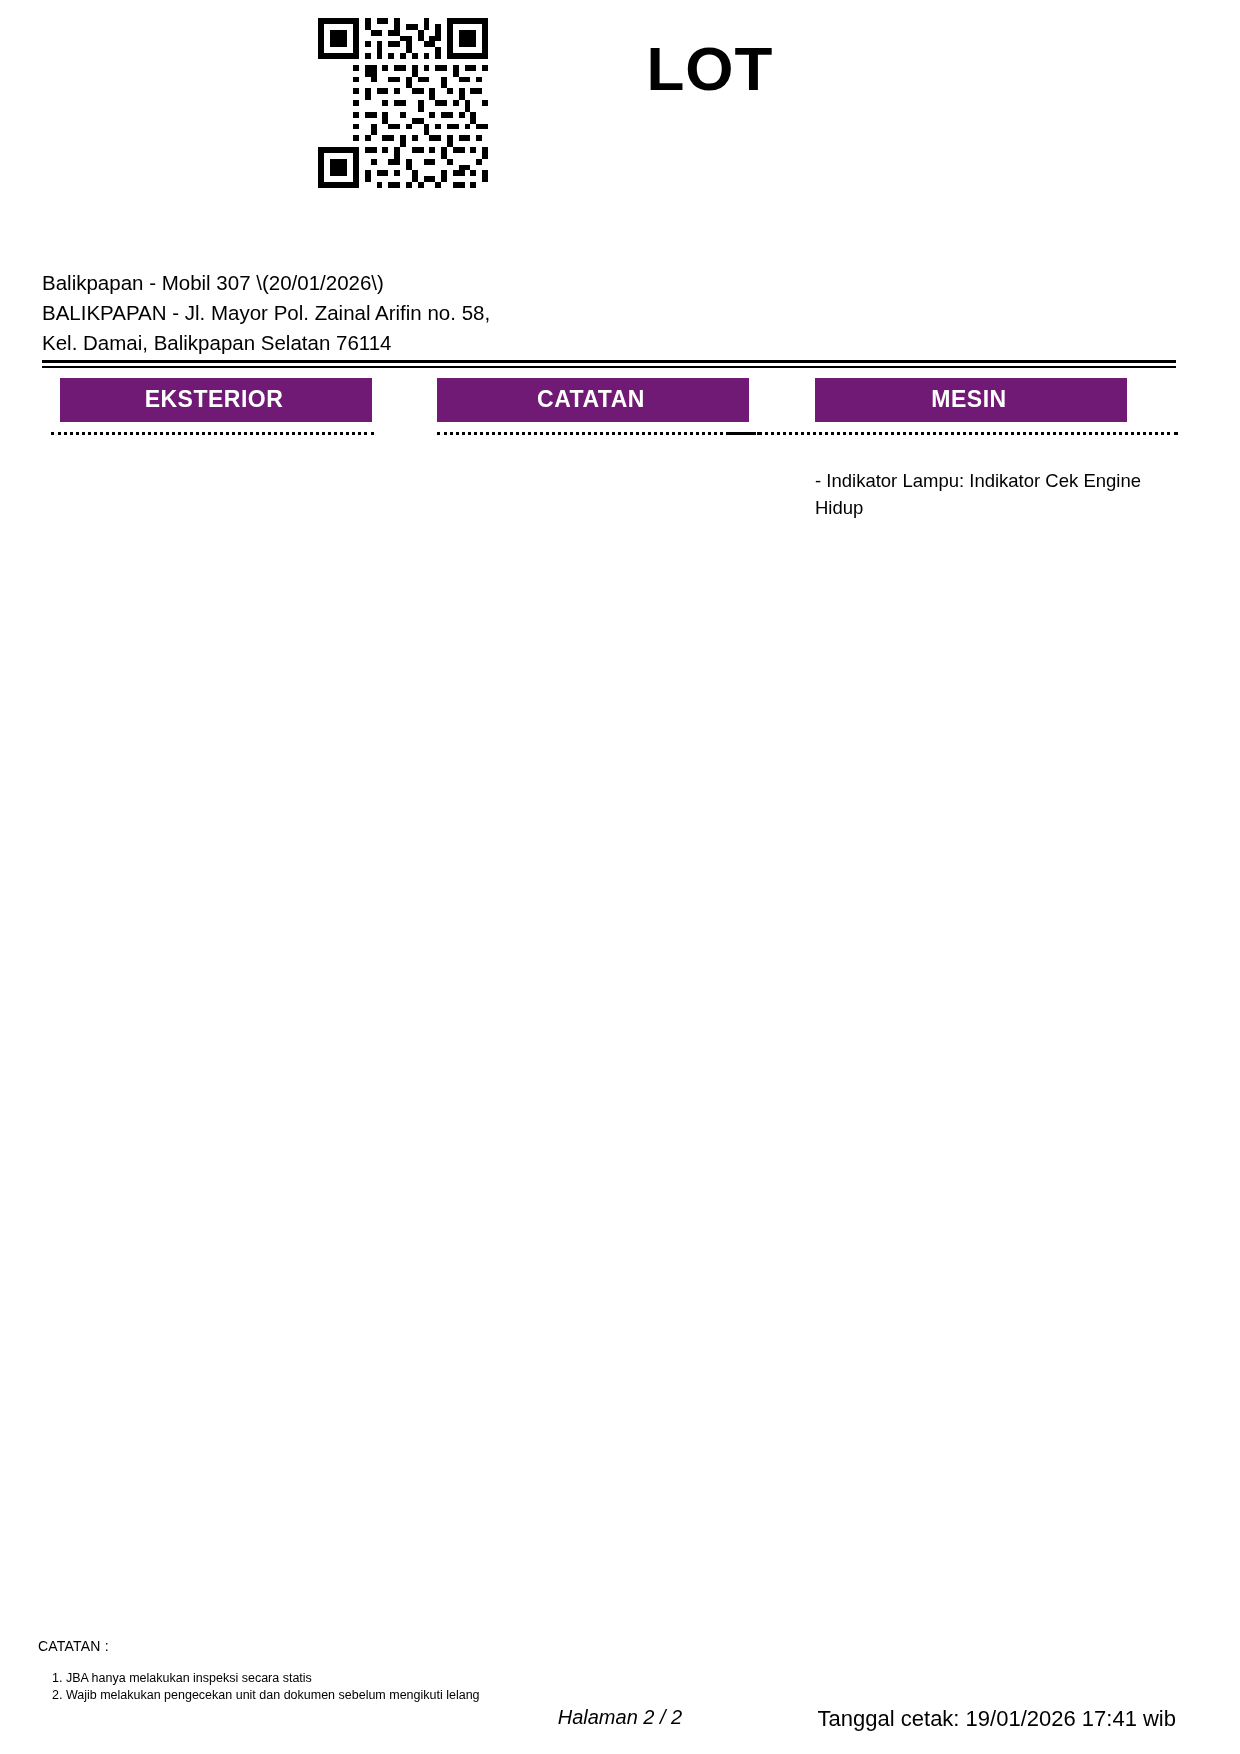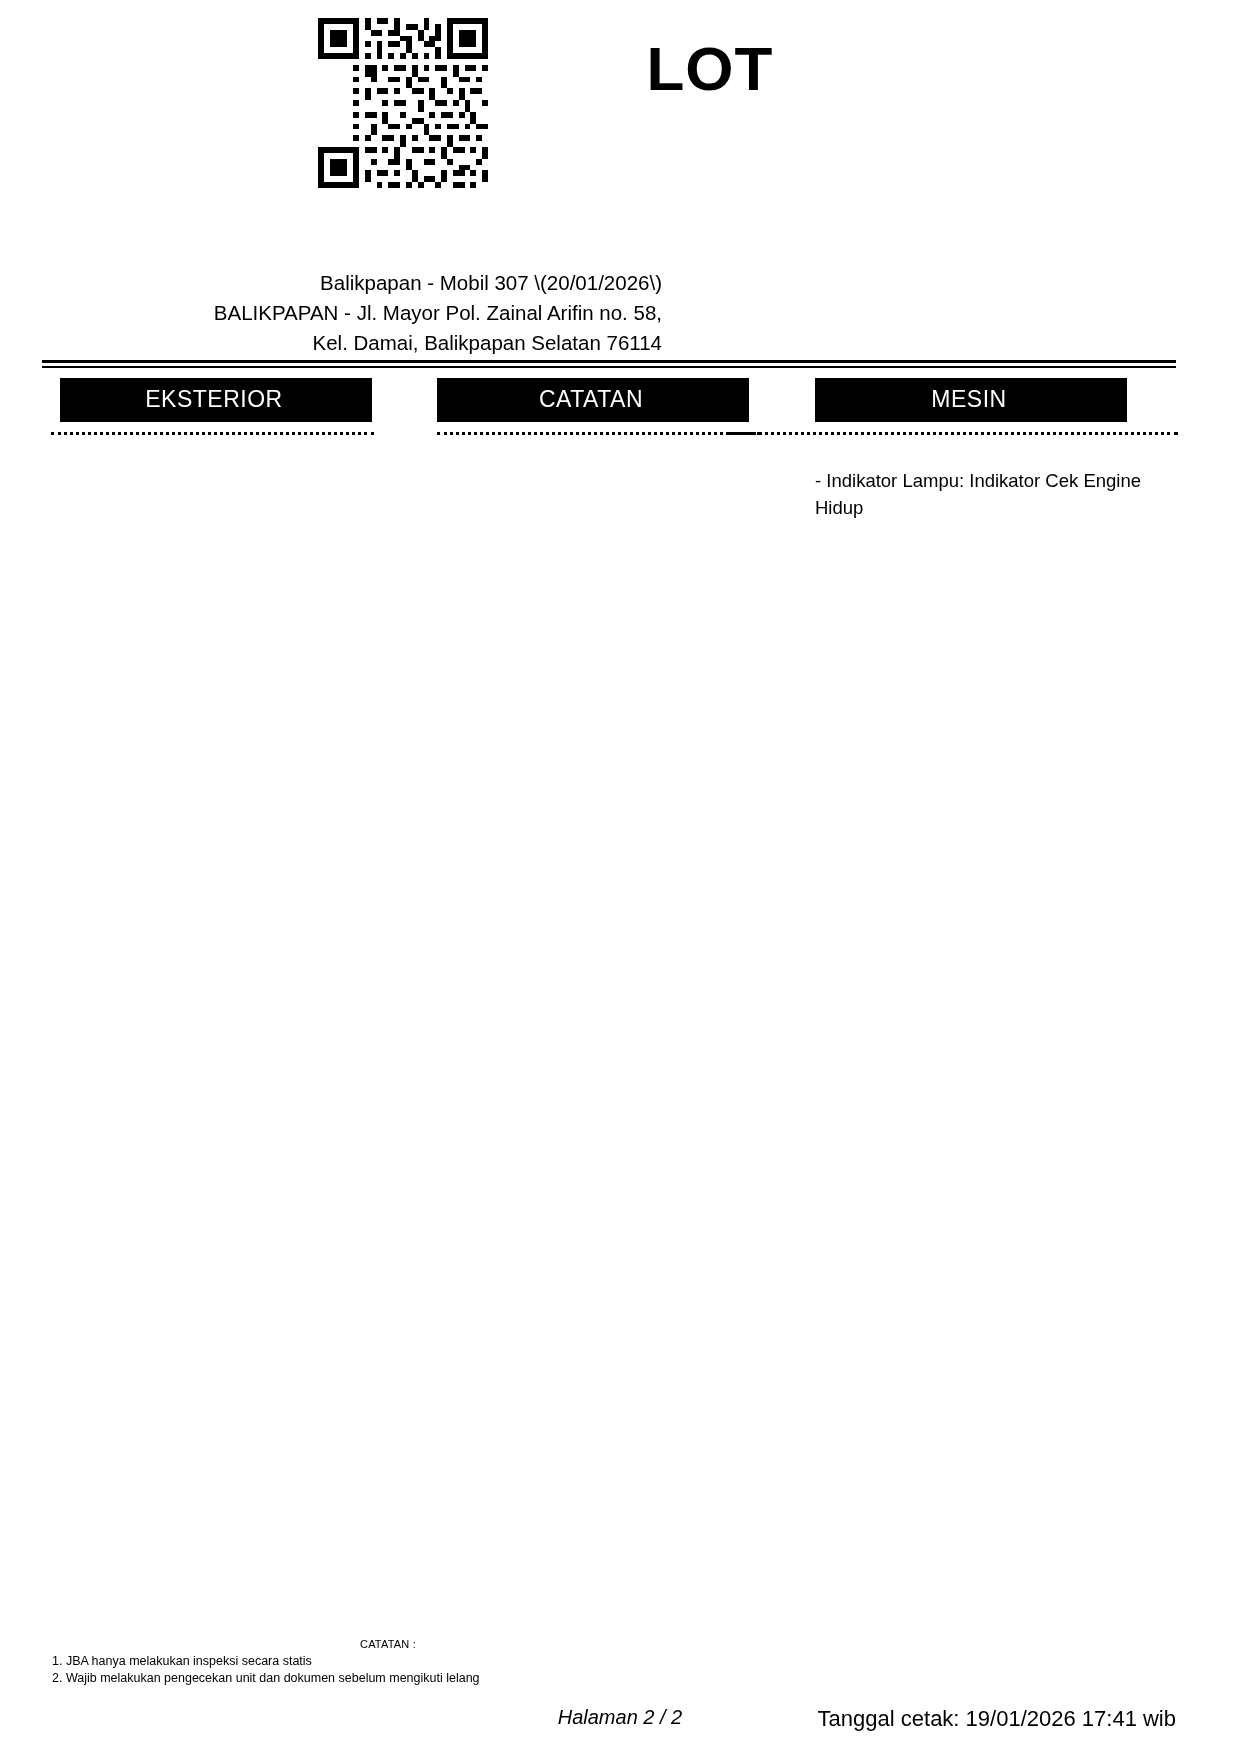--- a/index.html
+++ b/index.html
@@ -61,21 +61,20 @@
     font-family: "Liberation Sans", sans-serif;
   }
 
   .addr {
     position: absolute;
     left: 42px;
     top: 268px;
     width: 620px;
     font-size: 20.5px;
     line-height: 1.47;
-    text-align: right;
   }
 
   .rule-double {
     position: absolute;
     left: 42px;
     top: 360px;
     width: 1134px;
   }
   .rule-double .r1 {
     height: 3px;
@@ -96,24 +95,24 @@
   }
   .col {
     position: absolute;
     top: 0;
   }
   .col-1 { left: 60px;  width: 312px; }
   .col-2 { left: 437px; width: 312px; }
   .col-3 { left: 815px; width: 312px; }
 
   .col-head {
-    background: #000000;
+    background: #701a75;
     color: #ffffff;
     font-size: 23px;
-    font-weight: normal;
+    font-weight: bold;
     text-align: center;
     letter-spacing: 0.5px;
     padding: 8px 4px 9px 0;
     box-sizing: border-box;
   }
 
   .dotline {
     position: absolute;
     border-top: 3px dotted #000;
     height: 0;
@@ -136,24 +135,23 @@
   }
 
   
   .notes {
     position: absolute;
     left: 38px;
     top: 1638px;
     width: 700px;
   }
   .notes-title {
-    font-size: 11px;
+    font-size: 14px;
     letter-spacing: 0.2px;
-    margin-bottom: 3px;
-    text-align: center;
+    margin-bottom: 16px;
   }
   .notes-item {
     font-size: 12.5px;
     line-height: 1.35;
     padding-left: 14px;
   }
 
   .footer-row {
     position: absolute;
     left: 0;

